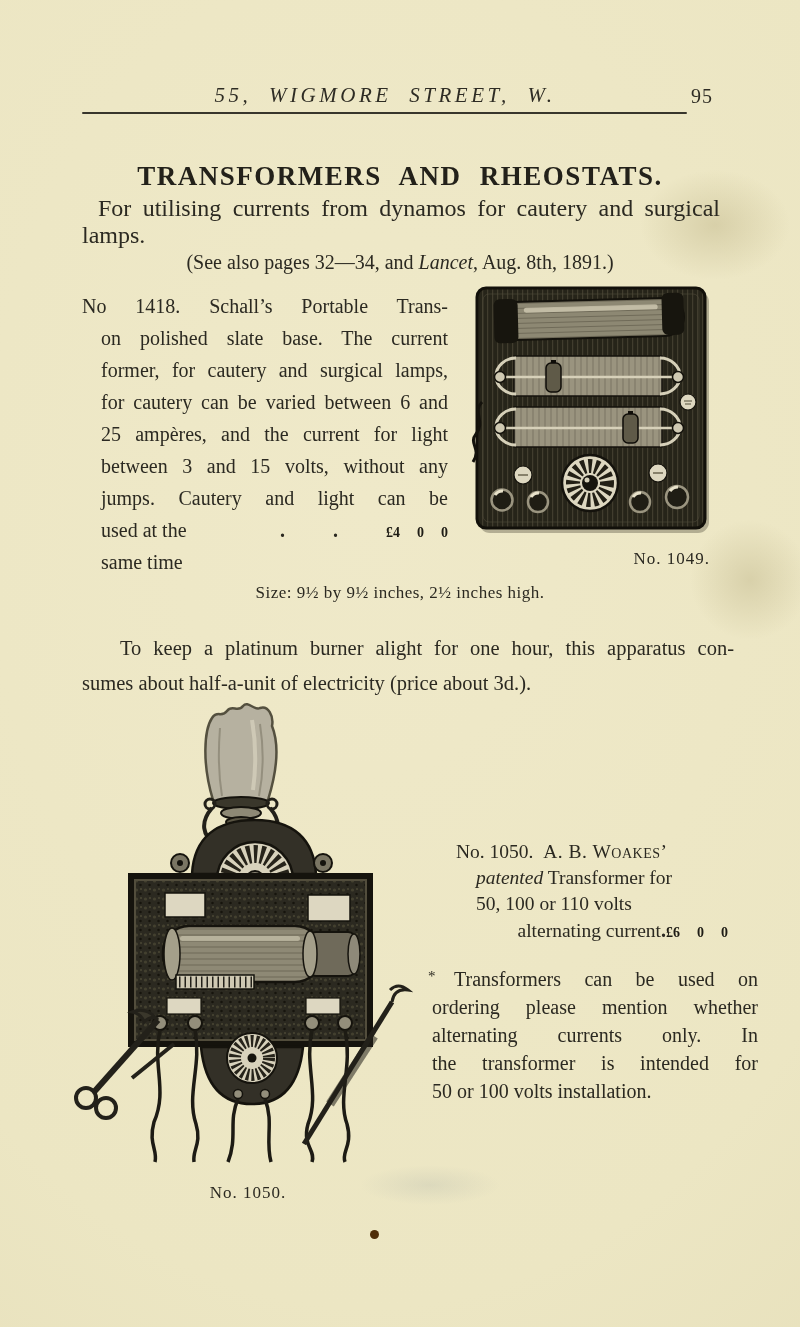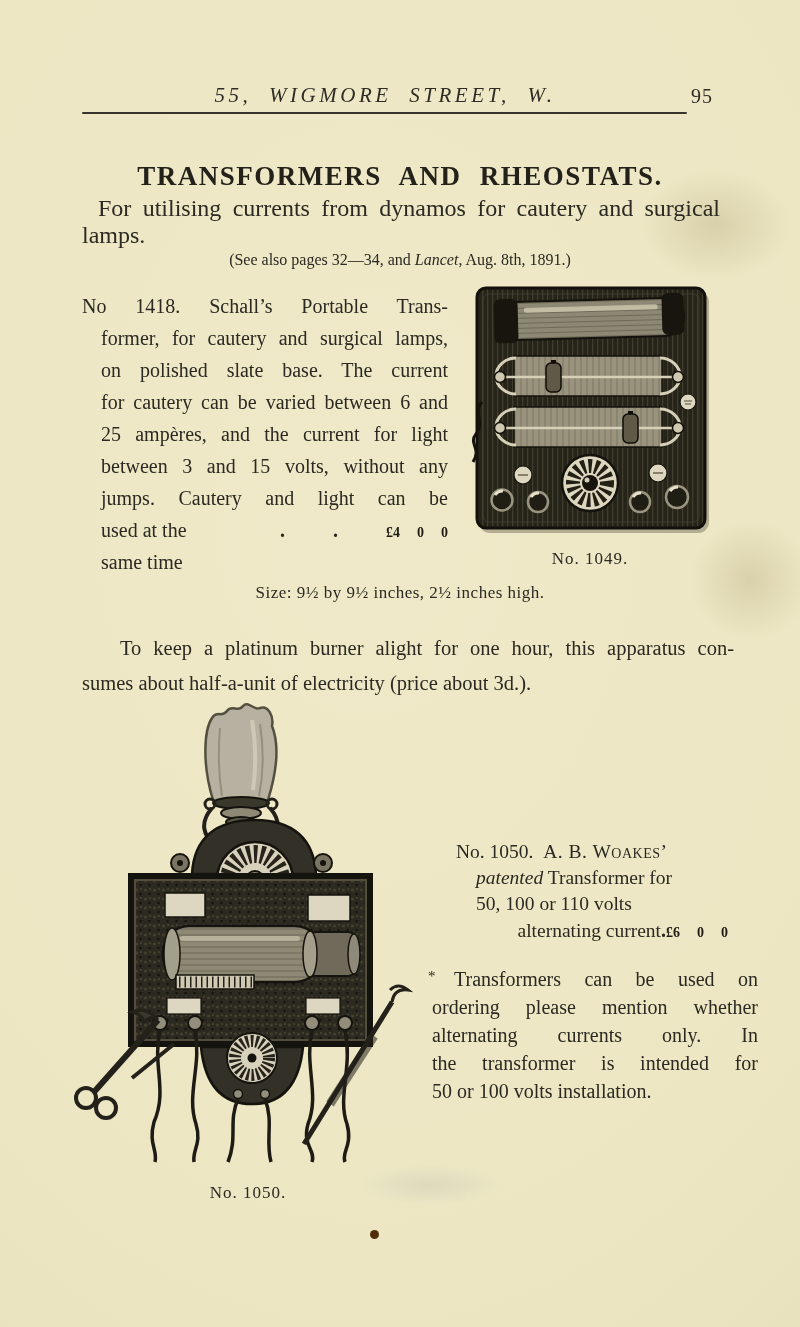--- a/index.html
+++ b/index.html
@@ -27,34 +27,34 @@
   .hdr-rule{position:absolute;left:82px;top:112px;width:605px;height:2px;background:#38362c;border-radius:2px;}
 
   .title{
     position:absolute;left:0;top:161px;width:100%;text-align:center;
     font-size:27px;font-weight:bold;letter-spacing:1.5px;word-spacing:10px;color:#23211a;
   }
   .intro{
     position:absolute;left:82px;top:195px;width:638px;
     font-size:24px;text-indent:16px;text-align:justify;text-align-last:justify;
   }
-  .see-also{position:absolute;left:0;top:251px;width:100%;text-align:center;font-size:16px;}
+  .see-also{position:absolute;left:0;top:251px;width:100%;text-align:center;font-size:20px;}
 
   .col-1049{position:absolute;left:82px;top:290px;width:366px;font-size:20px;}
   .col-1049 .ln{line-height:32px;height:32px;white-space:nowrap;
     text-align:justify;text-align-last:justify;}
   .col-1049 .ln.ind{padding-left:19px;}
   .price-row{display:flex;align-items:baseline;justify-content:space-between;
     padding-left:19px;line-height:32px;height:32px;gap:48px;}
   .leader-dot{font-weight:bold;font-size:20px;}
   .price{font-weight:bold;font-size:14px;color:#1e1c15;white-space:nowrap;}
   .price .sp{margin-left:17px;}
 
   .fig-1049{position:absolute;left:470px;top:284px;width:240px;height:250px;}
-  .cap-1049{position:absolute;left:470px;top:549px;width:240px;text-align:center;font-size:17px;letter-spacing:1px;}
+  .cap-1049{position:absolute;left:470px;top:549px;width:240px;text-align:right;font-size:17px;letter-spacing:1px;}
   .size-note{position:absolute;left:0;top:583px;width:100%;text-align:center;font-size:17px;letter-spacing:.5px;}
 
   .note-para{position:absolute;left:82px;top:631px;width:652px;font-size:20.5px;line-height:35px;}
   .note-para .l1{text-indent:38px;text-align:justify;text-align-last:justify;white-space:nowrap;}
 
   .fig-1050{position:absolute;left:62px;top:698px;width:356px;height:468px;}
   .cap-1050{position:absolute;left:70px;top:1183px;width:356px;text-align:center;font-size:17px;letter-spacing:1px;}
 
   .col-1050{position:absolute;left:432px;top:839px;width:326px;font-size:19.5px;}
   .col-1050 .hl{line-height:26px;white-space:nowrap;margin-left:24px;}
@@ -82,22 +82,22 @@
   <div class="hdr-pagenum">95</div>
   <div class="hdr-rule"></div>
 
   <div class="title">TRANSFORMERS AND RHEOSTATS.</div>
 
   <div class="intro">For utilising currents from dynamos for cautery and surgical lamps.</div>
   <div class="see-also"><span>(See also pages 32—34, and </span><span class="it">Lancet</span><span>, Aug. 8th, 1891.)</span></div>
 
   <div class="col-1049">
     <div class="ln">No 1418. Schall’s Portable Trans-</div>
+    <div class="ln ind">on polished slate base. The current</div>
     <div class="ln ind">former, for cautery and surgical lamps,</div>
-    <div class="ln ind">on polished slate base. The current</div>
     <div class="ln ind">for cautery can be varied between 6 and</div>
     <div class="ln ind">25 ampères, and the current for light</div>
     <div class="ln ind">between 3 and 15 volts, without any</div>
     <div class="ln ind">jumps. Cautery and light can be</div>
     <div class="price-row">
       <span>used at the same time</span>
       <span class="leader-dot">.</span>
       <span class="leader-dot">.</span>
       <span class="price"><span>£4</span><span class="sp">0</span><span class="sp">0</span></span>
     </div>

